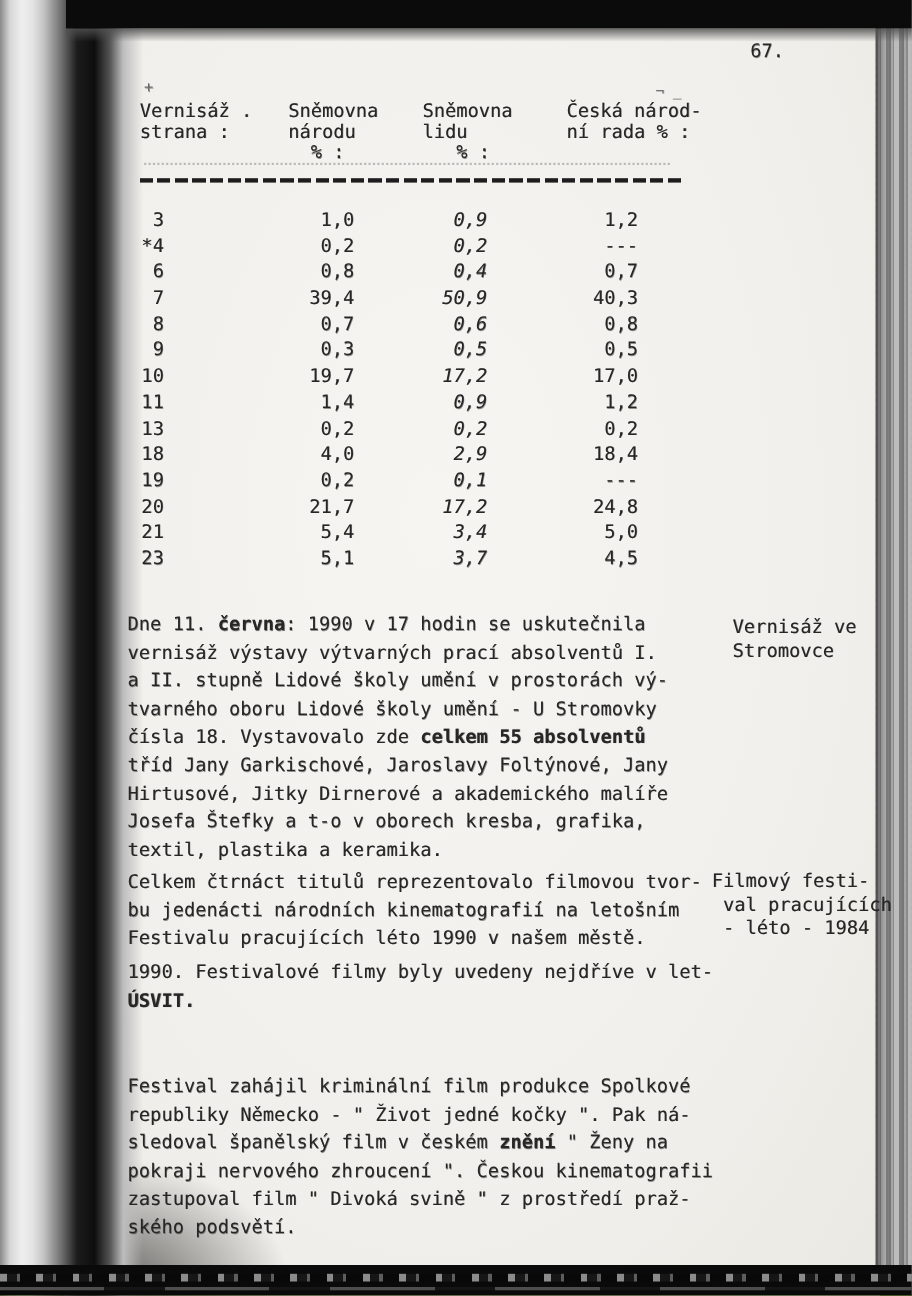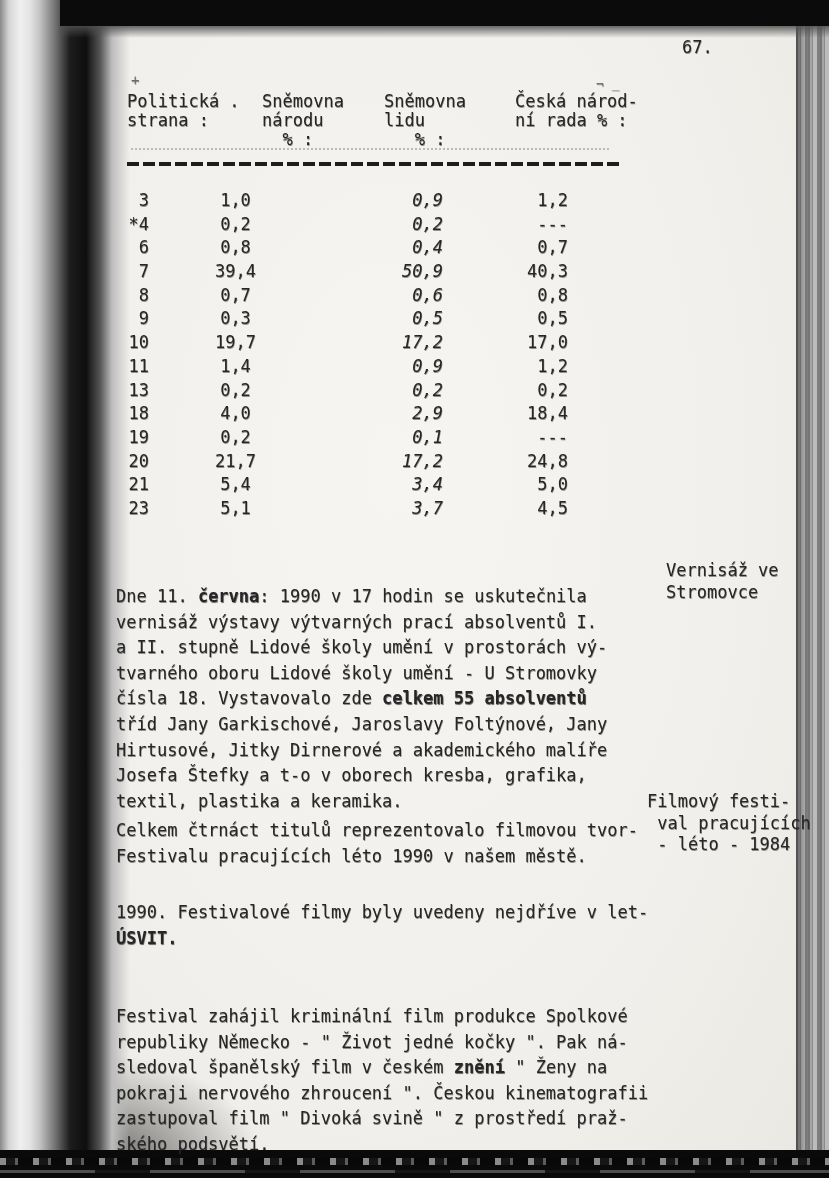--- a/index.html
+++ b/index.html
@@ -45,23 +45,23 @@
   .h2{left:262px;top:92px;}
   .h3{left:384px;top:92px;}
   .h4{left:503px;top:92px;margin-left:12px;}
   .dotline{position:absolute;left:131px;top:148px;width:478px;height:0;z-index:5;
            border-top:2px dotted #8e8e8e;opacity:.55;}
   .dashline{position:absolute;left:127px;top:162px;width:494px;height:4px;z-index:5;
     background:repeating-linear-gradient(90deg,#1d1d1d 0 12px, rgba(0,0,0,0) 12px 16px);}
   .rows{left:0;top:189px;width:600px;line-height:23.7px;}
   .trow{display:flex;height:23.7px;}
   .tc{text-align:right;}
-  .tc1{width:149px;}.tc2{width:173px;text-align:center;}.tc3{width:121px;font-style:italic;}.tc4{width:125px;}
+  .tc1{width:149px;}.tc2{width:173px;}.tc3{width:121px;font-style:italic;}.tc4{width:125px;margin-left:12px;}
   
-  .para{line-height:25.6px;margin-top:28px;}
+  .para{line-height:25.6px;}
   .p1{left:116px;top:556px;}
   .p2{left:116px;top:790px;}
   .p3{left:116px;top:872px;}
   .p4{left:116px;top:976px;}
   .note{line-height:21.5px;}
   .n1{left:666px;top:560px;}
   .n2{left:647px;top:791px;}
 </style>
 </head>
 <body>
@@ -71,28 +71,28 @@
   <div class="gutter-blob"></div>
   <div class="left-gutter"></div>
   <div class="right-band"></div>
   <div class="top-band"></div>
   <div class="bottom-band"></div>
 
   <div class="mono pagenum">67.</div>
   <div class="mono mark1">+</div>
   <div class="mono mark2">¬ _</div>
 
-  <div class="mono thead h1"><div>Politická .</div><div>strana :</div></div>
+  <div class="mono thead h1"><div>Vernisáž .</div><div>strana :</div></div>
   <div class="mono thead h2"><div>Sněmovna</div><div>národu</div><div>  % :</div></div>
   <div class="mono thead h3"><div>Sněmovna</div><div>lidu</div><div>   % :</div></div>
   <div class="mono thead h4"><div>Česká národ-</div><div>ní rada % :</div></div>
   <div class="dotline"></div>
   <div class="dashline"></div>
   <div class="mono rows"><div class="trow"><div class="tc tc1">3</div><div class="tc tc2">1,0</div><div class="tc tc3">0,9</div><div class="tc tc4">1,2</div></div><div class="trow"><div class="tc tc1">*4</div><div class="tc tc2">0,2</div><div class="tc tc3">0,2</div><div class="tc tc4">---</div></div><div class="trow"><div class="tc tc1">6</div><div class="tc tc2">0,8</div><div class="tc tc3">0,4</div><div class="tc tc4">0,7</div></div><div class="trow"><div class="tc tc1">7</div><div class="tc tc2">39,4</div><div class="tc tc3">50,9</div><div class="tc tc4">40,3</div></div><div class="trow"><div class="tc tc1">8</div><div class="tc tc2">0,7</div><div class="tc tc3">0,6</div><div class="tc tc4">0,8</div></div><div class="trow"><div class="tc tc1">9</div><div class="tc tc2">0,3</div><div class="tc tc3">0,5</div><div class="tc tc4">0,5</div></div><div class="trow"><div class="tc tc1">10</div><div class="tc tc2">19,7</div><div class="tc tc3">17,2</div><div class="tc tc4">17,0</div></div><div class="trow"><div class="tc tc1">11</div><div class="tc tc2">1,4</div><div class="tc tc3">0,9</div><div class="tc tc4">1,2</div></div><div class="trow"><div class="tc tc1">13</div><div class="tc tc2">0,2</div><div class="tc tc3">0,2</div><div class="tc tc4">0,2</div></div><div class="trow"><div class="tc tc1">18</div><div class="tc tc2">4,0</div><div class="tc tc3">2,9</div><div class="tc tc4">18,4</div></div><div class="trow"><div class="tc tc1">19</div><div class="tc tc2">0,2</div><div class="tc tc3">0,1</div><div class="tc tc4">---</div></div><div class="trow"><div class="tc tc1">20</div><div class="tc tc2">21,7</div><div class="tc tc3">17,2</div><div class="tc tc4">24,8</div></div><div class="trow"><div class="tc tc1">21</div><div class="tc tc2">5,4</div><div class="tc tc3">3,4</div><div class="tc tc4">5,0</div></div><div class="trow"><div class="tc tc1">23</div><div class="tc tc2">5,1</div><div class="tc tc3">3,7</div><div class="tc tc4">4,5</div></div></div>
 
   <div class="mono para p1"><div><span>Dne 11. </span><span class="b">června</span><span>: 1990 v 17 hodin se uskutečnila</span></div><div>vernisáž výstavy výtvarných prací absolventů I.</div><div>a II. stupně Lidové školy umění v prostorách vý-</div><div>tvarného oboru Lidové školy umění - U Stromovky</div><div><span>čísla 18. Vystavovalo zde </span><span class="b">celkem 55 absolventů</span></div><div>tříd Jany Garkischové, Jaroslavy Foltýnové, Jany</div><div>Hirtusové, Jitky Dirnerové a akademického malíře</div><div>Josefa Štefky a t-o v oborech kresba, grafika,</div><div>textil, plastika a keramika.</div></div>
-  <div class="mono para p2"><div>Celkem čtrnáct titulů reprezentovalo filmovou tvor-</div><div>Festivalu pracujících léto 1990 v našem městě.</div></div>
+  <div class="mono para p2"><div>Celkem čtrnáct titulů reprezentovalo filmovou tvor-</div><div>bu jedenácti národních kinematografií na letošním</div><div>Festivalu pracujících léto 1990 v našem městě.</div></div>
   <div class="mono para p3"><div>1990. Festivalové filmy byly uvedeny nejdříve v let-</div><div><span class="b">ÚSVIT.</span></div></div>
   <div class="mono para p4"><div>Festival zahájil kriminální film produkce Spolkové</div><div>republiky Německo - " Život jedné kočky ". Pak ná-</div><div><span>sledoval španělský film v českém </span><span class="b">znění</span><span> " Ženy na</span></div><div>pokraji nervového zhroucení ". Českou kinematografii</div><div>zastupoval film " Divoká svině " z prostředí praž-</div><div>ského podsvětí.</div></div>
 
   <div class="mono note n1"><div>Vernisáž ve</div><div>Stromovce</div></div>
   <div class="mono note n2"><div>Filmový festi-</div><div> val pracujících</div><div> - léto - 1984</div></div>
 </div>
 
 </body></html>

